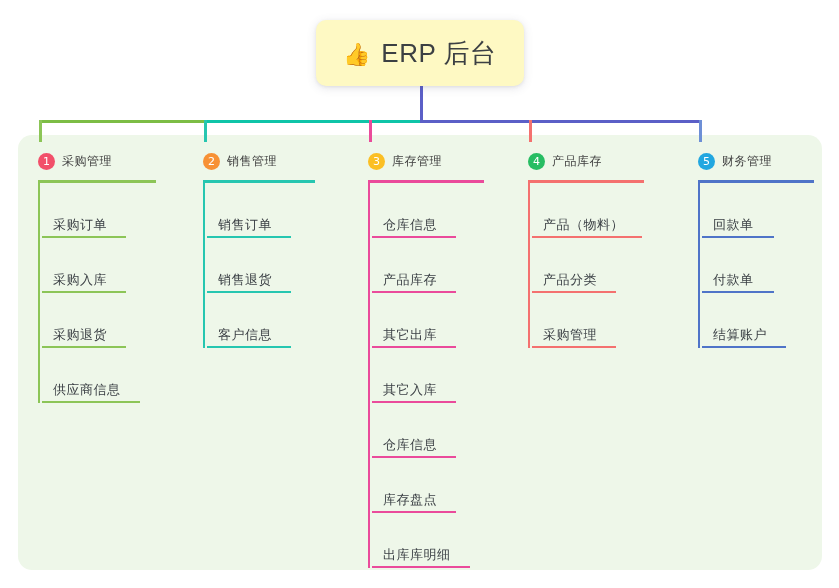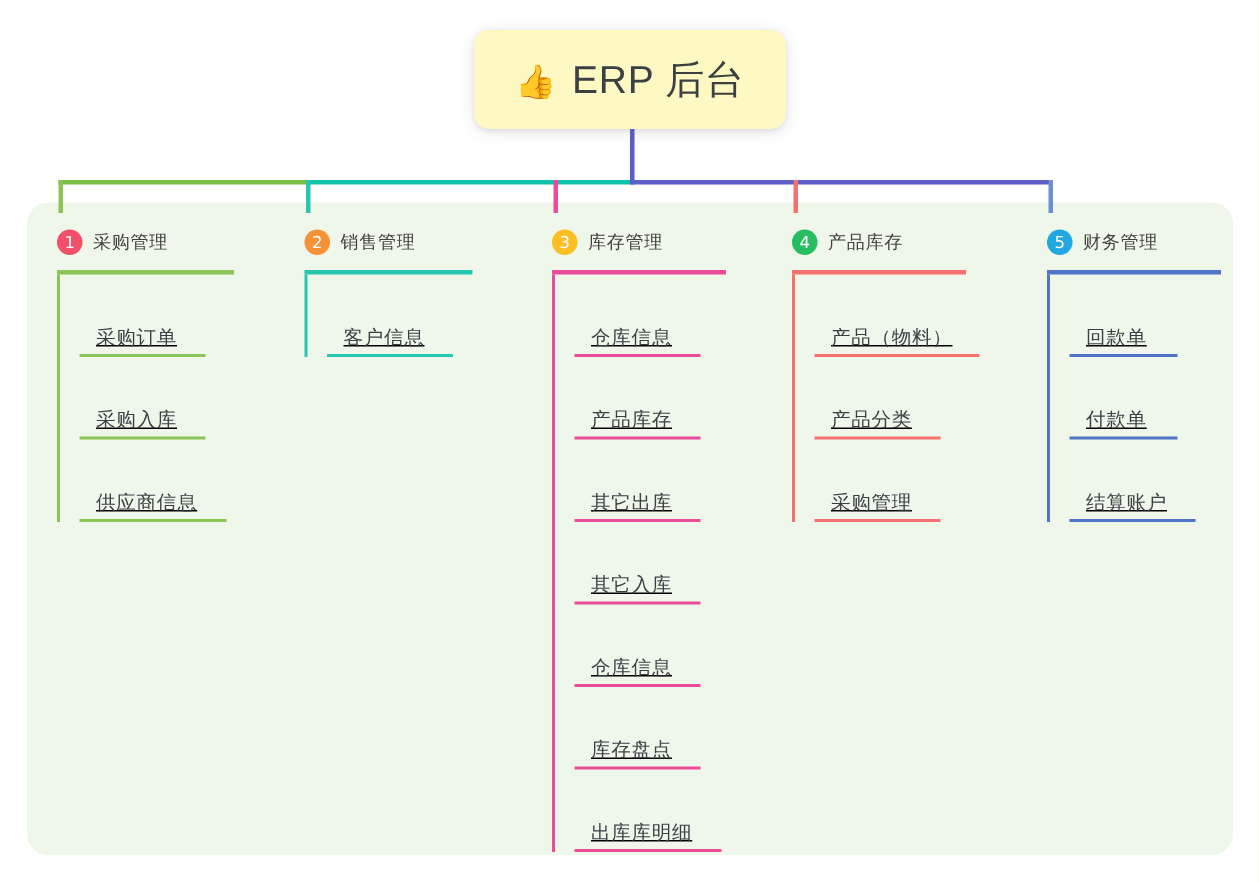--- a/index.html
+++ b/index.html
@@ -105,22 +105,21 @@
     color: #404040;
     letter-spacing: 0.5px;
   }
   .col-underline {
     height: 3px;
     margin-top: 6px;
   }
 
   .leaf-wrap {
     position: relative;
-    padding-left: 15px;
-    text-decoration: underline;
+    padding-left: 4px;
   }
   .spine {
     position: absolute;
     left: 0;
     top: 0;
     bottom: 0;
     width: 2px;
   }
   .leaf {
     position: relative;
@@ -181,34 +180,46 @@
           <div class="spine" style="background: rgb(140, 197, 87);"></div>
           <div class="leaf">
             <span class="leaf-text">采购订单</span>
             <div class="leaf-rule" style="width: 84px; background: rgb(140, 197, 87);"></div>
           </div>
           <div class="leaf">
             <span class="leaf-text">采购入库</span>
             <div class="leaf-rule" style="width: 84px; background: rgb(140, 197, 87);"></div>
           </div>
           <div class="leaf">
+            <span class="leaf-text">采购退货</span>
+            <div class="leaf-rule" style="width: 84px; background: rgb(140, 197, 87);"></div>
+          </div>
+          <div class="leaf">
             <span class="leaf-text">供应商信息</span>
             <div class="leaf-rule" style="width: 98px; background: rgb(140, 197, 87);"></div>
           </div>
         </div>
       </div>
       <div class="column" style="left: 203px; top: 148px;">
         <div class="col-head">
           <span class="badge" style="background: rgb(247, 145, 53);">2</span>
           <span class="col-title">销售管理</span>
         </div>
         <div class="col-underline" style="width: 112px; background: rgb(38, 198, 176);"></div>
         <div class="leaf-wrap">
           <div class="spine" style="background: rgb(38, 198, 176);"></div>
           <div class="leaf">
+            <span class="leaf-text">销售订单</span>
+            <div class="leaf-rule" style="width: 84px; background: rgb(38, 198, 176);"></div>
+          </div>
+          <div class="leaf">
+            <span class="leaf-text">销售退货</span>
+            <div class="leaf-rule" style="width: 84px; background: rgb(38, 198, 176);"></div>
+          </div>
+          <div class="leaf">
             <span class="leaf-text">客户信息</span>
             <div class="leaf-rule" style="width: 84px; background: rgb(38, 198, 176);"></div>
           </div>
         </div>
       </div>
       <div class="column" style="left: 368px; top: 148px;">
         <div class="col-head">
           <span class="badge" style="background: rgb(251, 191, 36);">3</span>
           <span class="col-title">库存管理</span>
         </div>

